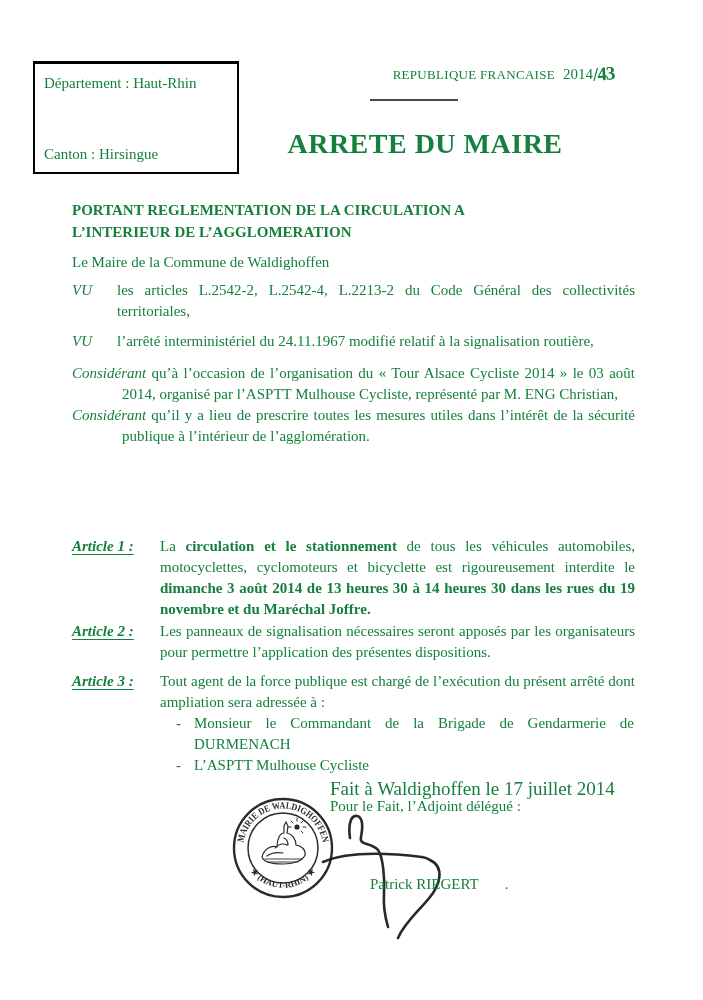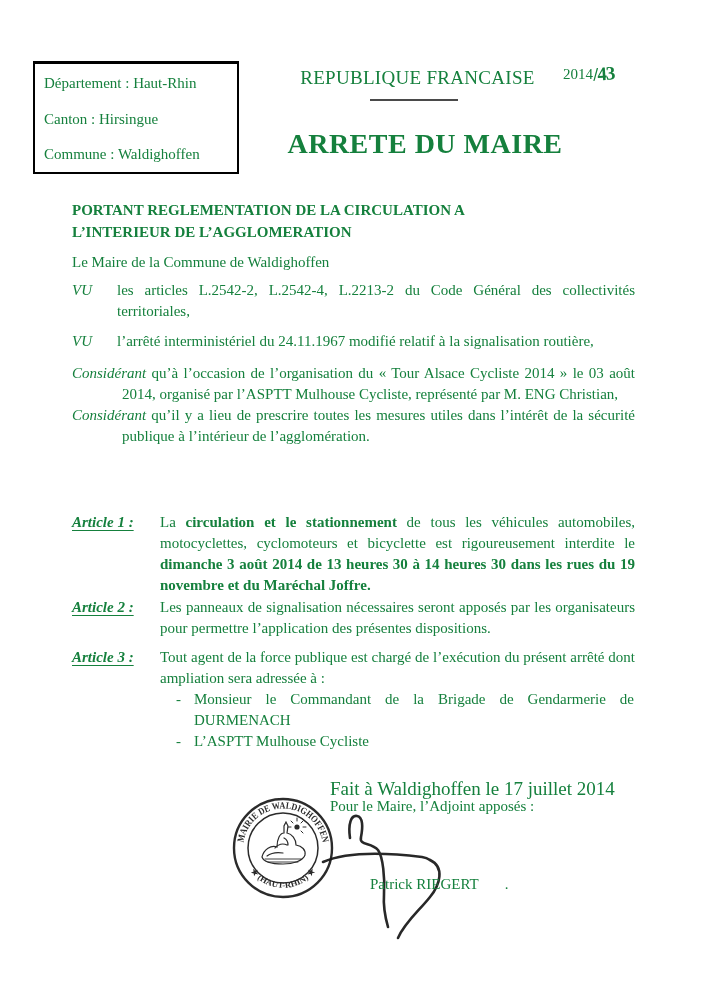--- a/index.html
+++ b/index.html
@@ -10,21 +10,21 @@
   .abs{position:absolute;}
 
   
   .info-box{
     left:33px; top:61px; width:206px; height:113px;
     border:2px solid #000; border-top-width:3px;
     box-sizing:border-box; padding:11px 9px 9px 9px;
     display:flex; flex-direction:column; justify-content:space-between;
     font-size:15px;
   }
-  .republic{left:280px; top:67px; width:275px; text-align:center; font-size:19px; letter-spacing:.3px;}
+  .republic{left:280px; top:67px; width:275px; text-align:right; font-size:13px; letter-spacing:.3px;}
   .republic-rule{left:370px; top:99px; width:88px; height:2px; background:#4a4a4a;}
   .doc-ref{left:563px; top:62px; font-size:15px; white-space:nowrap;}
   .doc-ref .hand{
     display:inline-block; font-size:19px; font-weight:bold;
     transform:rotate(-4deg) translateY(1px); letter-spacing:-1px;
   }
   .main-title{
     left:255px; top:128px; width:340px; text-align:center;
     font-size:28px; font-weight:bold; letter-spacing:.5px; white-space:nowrap;
   }
@@ -44,21 +44,21 @@
   .considerants{left:72px; top:363px; width:563px;}
   .considerant{margin:0; padding-left:50px; text-indent:-50px; text-align:justify;}
   .considerant .c-label{font-style:italic;}
 
   .arrete-heading{
     left:72px; top:482px; width:563px; text-align:center;
     font-size:16px; font-weight:bold; letter-spacing:.5px;
     text-decoration:underline; text-underline-offset:3px;
   }
 
-  .article{display:flex; width:563px;}
+  .article{display:flex; width:563px;margin-top:24px;}
   .article .a-label{
     flex:none; width:88px; font-style:italic; font-weight:bold;
     text-decoration:underline; text-underline-offset:3px;
   }
   .article .a-body{flex:1; text-align:justify;}
   .article-1{left:72px; top:512px;}
   .article-2{left:72px; top:597px;}
   .article-3{left:72px; top:647px;}
   .bullets{margin-left:16px; width:458px;}
   .bullet{display:flex;}
@@ -76,21 +76,20 @@
   .signature{left:318px; top:800px; width:130px; height:140px;}
 </style>
 </head>
 <body>
 
 <div class="page">
 
   <div class="abs info-box">
     <div>Département : Haut-Rhin</div>
     <div>Canton : Hirsingue</div>
-    <div>Commune : Waldighoffen</div>
   </div>
 
   <div class="abs republic">REPUBLIQUE FRANCAISE</div>
   <div class="abs republic-rule"></div>
   <div class="abs doc-ref"><span>2014</span><span class="hand">/43</span></div>
   <div class="abs main-title">ARRETE DU MAIRE</div>
   <div class="abs subtitle">
     <div>PORTANT REGLEMENTATION DE LA CIRCULATION A</div>
     <div>L’INTERIEUR DE L’AGGLOMERATION</div>
   </div>
@@ -133,21 +132,21 @@
         </span>
         <span class="bullet">
           <span class="dash">-</span>
           <span class="btext">L’ASPTT Mulhouse Cycliste</span>
         </span>
       </span>
     </span>
   </div>
 
   <div class="abs fait">Fait à Waldighoffen le 17 juillet 2014</div>
-  <div class="abs role">Pour le Maire, l’Adjoint apposés :</div>
+  <div class="abs role">Pour le Fait, l’Adjoint délégué :</div>
 
   <svg class="abs stamp" viewBox="0 0 104 104" aria-hidden="true">
     <circle cx="52" cy="52" r="49" fill="none" stroke="#2b2b2b" stroke-width="2.4"></circle>
     <circle cx="52" cy="52" r="35" fill="none" stroke="#2b2b2b" stroke-width="1.5"></circle>
     <defs>
       <path id="arcTop" d="M 12.2,48.5 A 40,40 0 0 1 91.8,48.5"></path>
       <path id="arcBot" d="M 15.8,68.9 A 40,40 0 0 0 88.2,68.9"></path>
     </defs>
     <text class="stamp-text" font-size="9.5" textLength="114" lengthAdjust="spacingAndGlyphs"><textPath href="#arcTop" startOffset="50%" text-anchor="middle">MAIRIE DE WALDIGHOFFEN</textPath></text>
     <text class="stamp-text" font-size="8.4" textLength="76" lengthAdjust="spacingAndGlyphs"><textPath href="#arcBot" startOffset="50%" text-anchor="middle">★ (HAUT-RHIN) ★</textPath></text>

